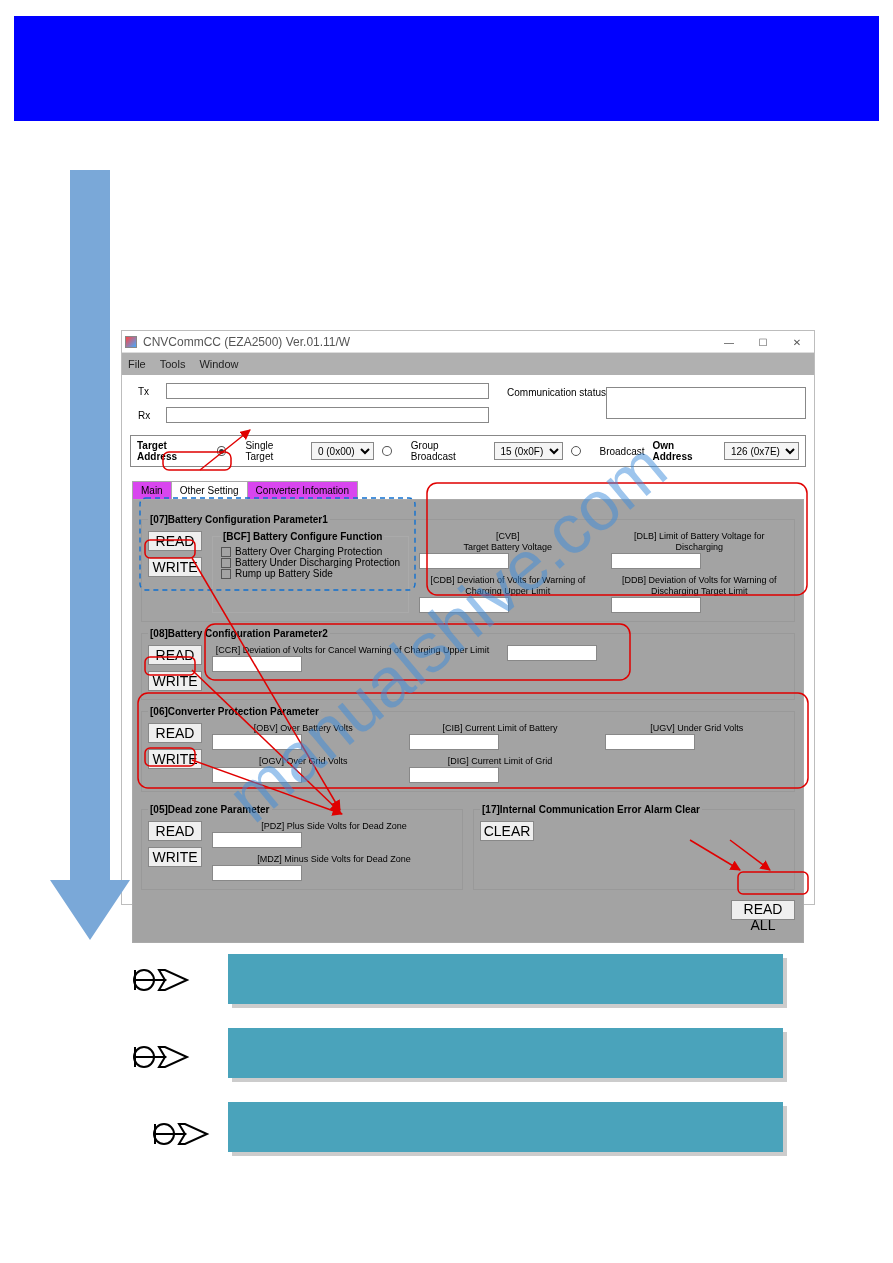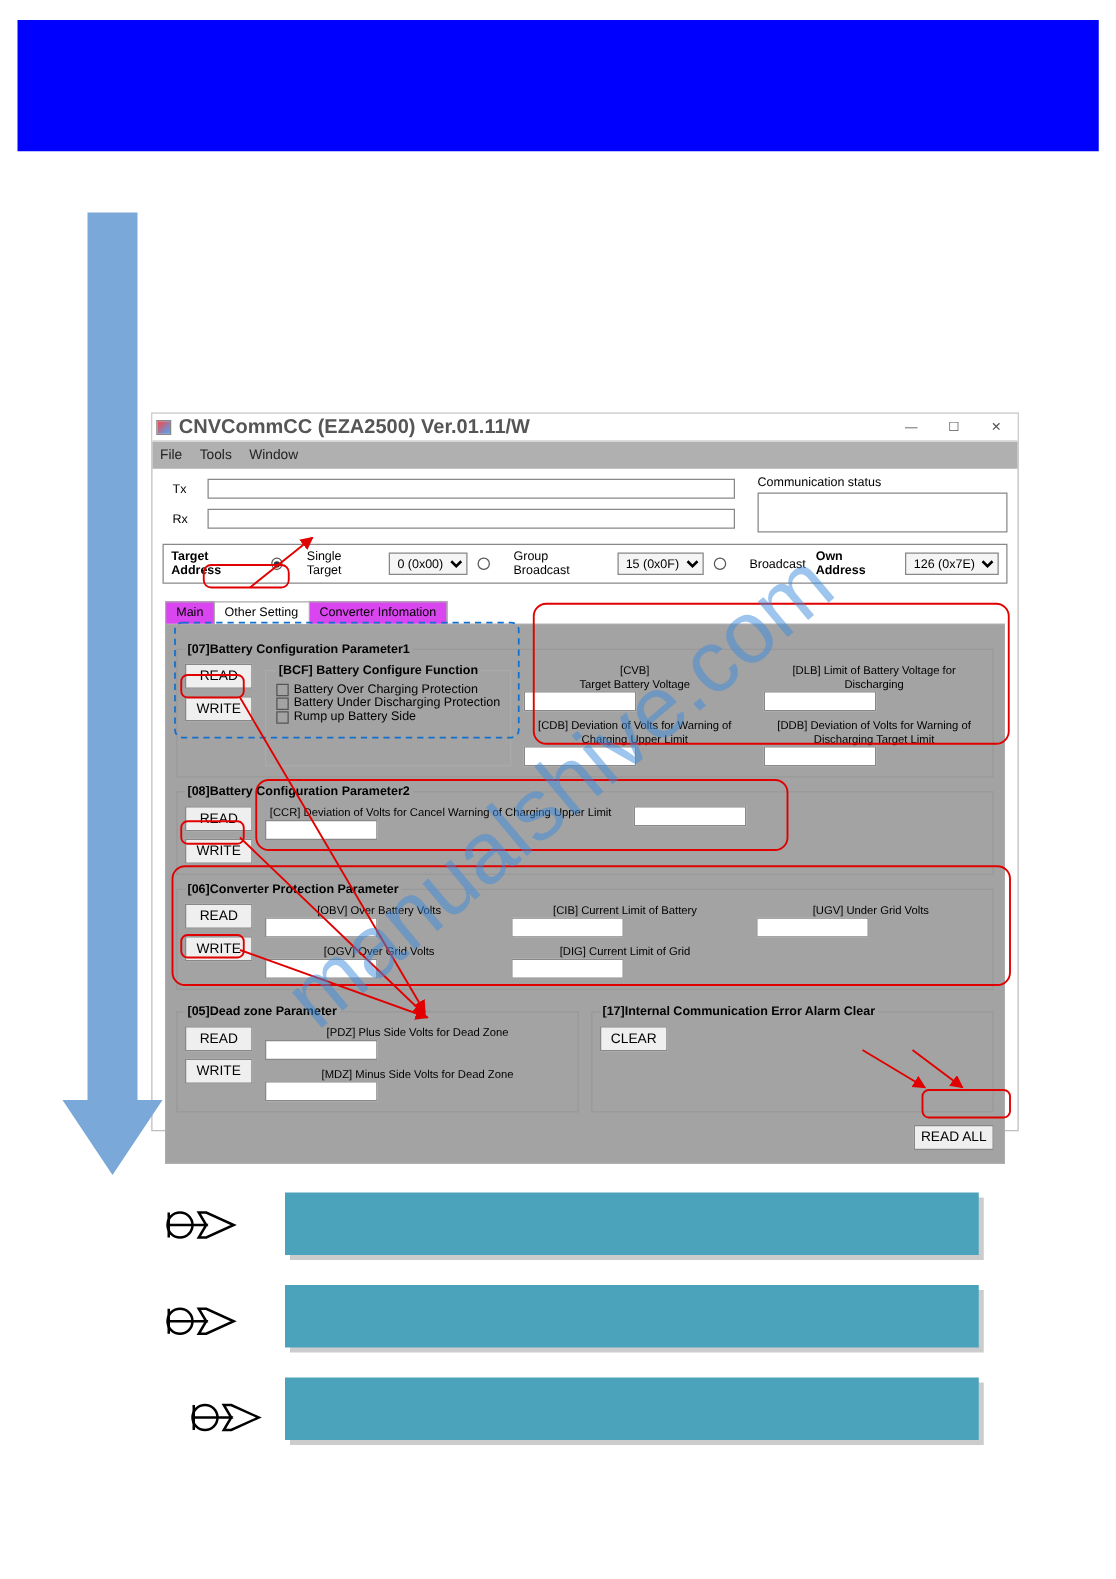--- a/index.html
+++ b/index.html
@@ -4,31 +4,31 @@
 <style>
 *{box-sizing:border-box;margin:0;padding:0;font-family:"Segoe UI",Tahoma,sans-serif;}
 body{background:#fff;width:893px;height:1263px;position:relative;overflow:hidden;}
 .blue-banner{position:absolute;left:14px;top:16px;width:865px;height:105px;background:#0000ff;}
 svg.annotations{position:absolute;left:0;top:0;width:893px;height:1263px;pointer-events:none;}
 
 
 .win{position:absolute;left:121px;top:330px;width:694px;height:575px;background:#fff;border:1px solid #bdbdbd;font-size:10px;}
 .titlebar{height:22px;background:#fff;display:flex;align-items:center;padding:0 3px;border-bottom:1px solid #ddd;position:relative;}
 .titlebar .app-icon{width:12px;height:12px;margin-right:6px;display:inline-block;background:linear-gradient(135deg,#f44,#4af);border:1px solid #888;}
-.titlebar .title{color:#555;font-size:16px;font-weight:bold;}
+.titlebar .title{color:#555;font-size:12px;}
 .winbtns{position:absolute;right:0;top:0;display:flex;}
 .winbtns span{width:34px;height:22px;display:flex;align-items:center;justify-content:center;color:#555;font-size:10px;}
 .winbtns .close{}
 .menubar{height:22px;background:#b0b0b0;display:flex;align-items:center;padding:0 6px;gap:14px;font-size:11px;color:#222;}
 .menubar span{cursor:default;}
 
 .toprow{display:flex;align-items:center;padding:4px 8px;gap:6px;font-size:10px;}
 .toprow .lab{width:22px;}
 .toprow input.txrx{flex:1;height:16px;border:1px solid #888;background:#fff;}
-.comm{display:flex;flex-direction:column;margin-left:6px;}
+.comm{display:flex;flex-direction:row;margin-left:6px;}
 .comm .cs{font-size:10px;margin-bottom:2px;}
 .comm input{width:200px;height:32px;border:1px solid #888;}
 
 .addr-bar{margin:4px 8px 0 8px;border:1px solid #888;display:flex;align-items:center;padding:4px 6px;gap:8px;font-size:10px;}
 .addr-bar .ta{font-weight:bold;}
 .radio{display:inline-flex;align-items:center;gap:19px;}
 .radio i{width:10px;height:10px;border:1px solid #555;border-radius:50%;display:inline-flex;align-items:center;justify-content:center;}
 .radio.checked i::after{content:"";width:5px;height:5px;background:#333;border-radius:50%;}
 select.small{height:18px;border:1px solid #888;background:#f5f5f5;font-size:10px;padding:0 2px;}
 .own{font-weight:bold;margin-left:auto;}
@@ -36,21 +36,21 @@
 .tabs{margin:14px 10px 0 10px;display:flex;font-size:10px;}
 .tabs .tab{border:1px solid #aaa;border-bottom:none;padding:3px 8px;background:#d946ef;cursor:default;}
 .tabs .tab.active{background:#fff;font-weight:normal;}
 .tabs .tab + .tab{border-left:none;}
 
 .panel{margin:0 10px;border:1px solid #aaa;padding:8px 8px 10px;background:#a3a3a3;}
 
 fieldset.grp{border:1px solid #999;margin:6px 0;padding:6px 6px 8px;font-size:10px;position:relative;}
 fieldset.grp legend{font-weight:bold;font-size:10px;padding:0 2px;}
 .btncol{display:flex;flex-direction:column;gap:6px;width:54px;}
-button.small{height:20px;border:1px solid #888;background:#efefef;font-size:11px;cursor:default;}
+button.small{height:20px;border:1px solid #888;background:#efefef;font-size:14px;cursor:default;}
 .row{display:flex;gap:10px;}
 .chk{display:flex;align-items:center;gap:4px;}
 .chk i{width:10px;height:10px;border:1px solid #555;display:inline-block;}
 .inp{height:16px;border:1px solid #888;width:90px;}
 .lbl{font-size:9px;line-height:11px;text-align:center;}
 
 
 .watermark{position:absolute;left:50%;top:50%;transform:translate(-50%,-50%) rotate(-40deg);font-size:70px;color:rgba(60,140,220,0.5);font-weight:400;pointer-events:none;white-space:nowrap;z-index:50;}
 
 

